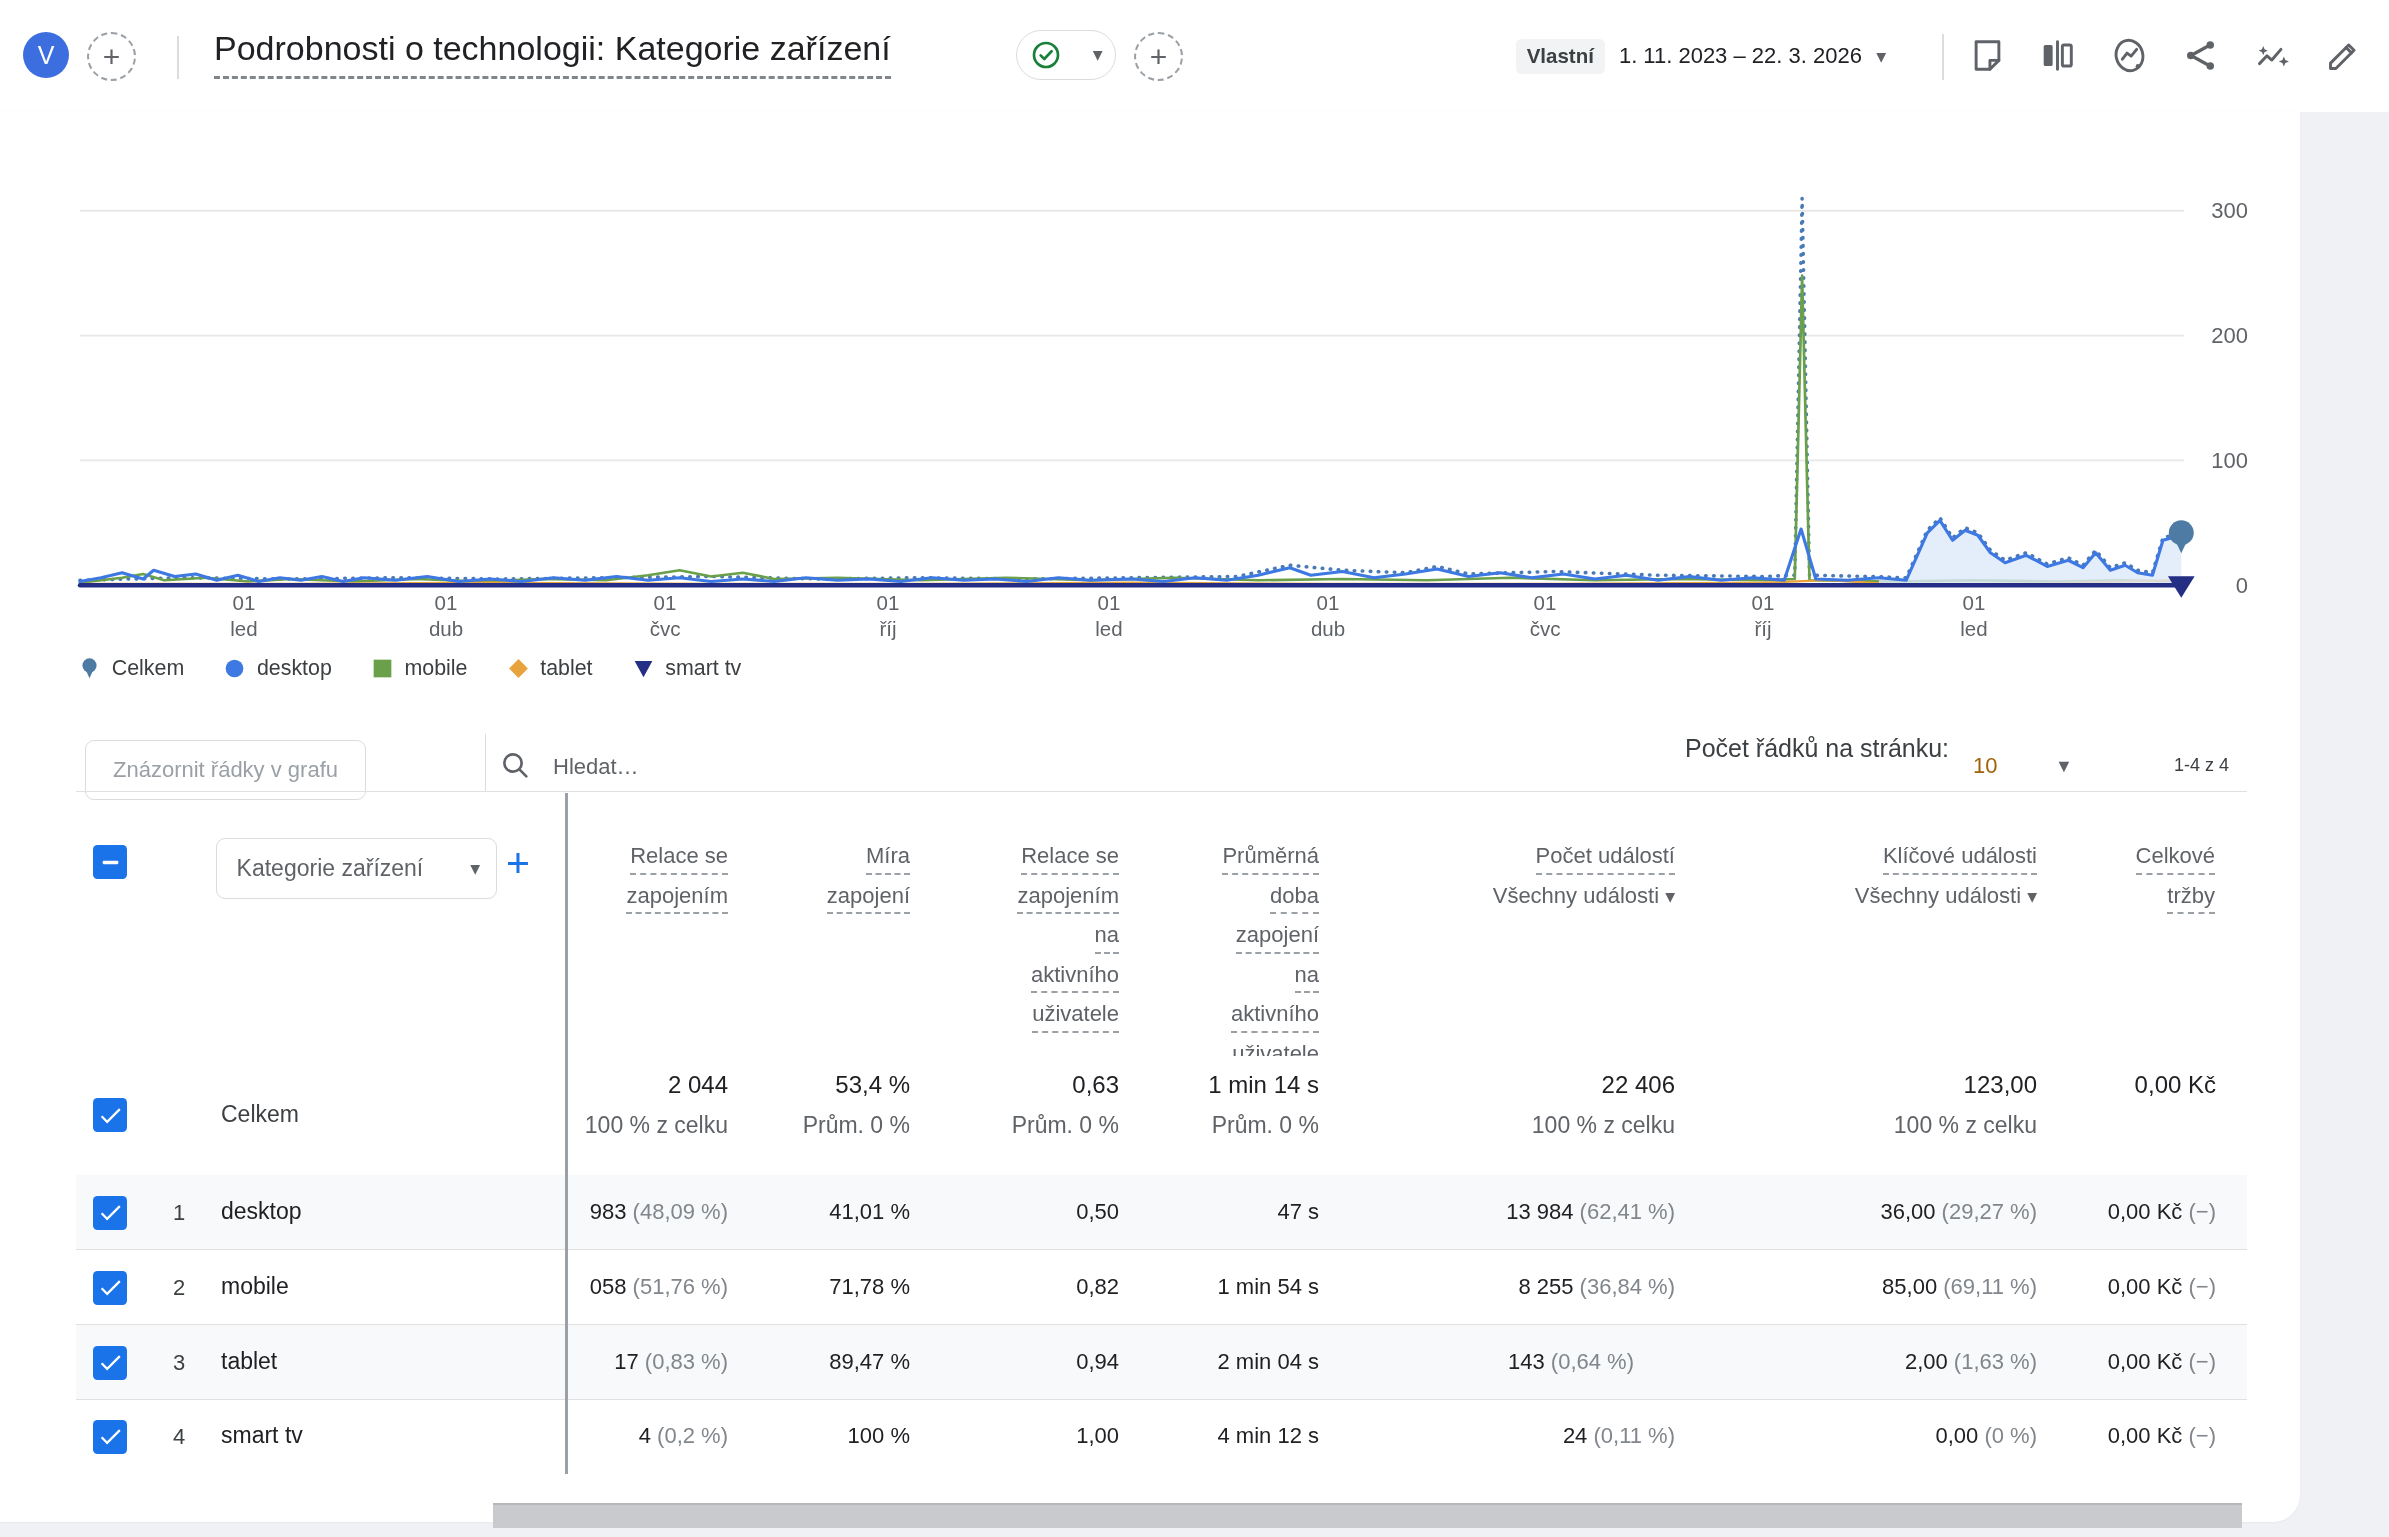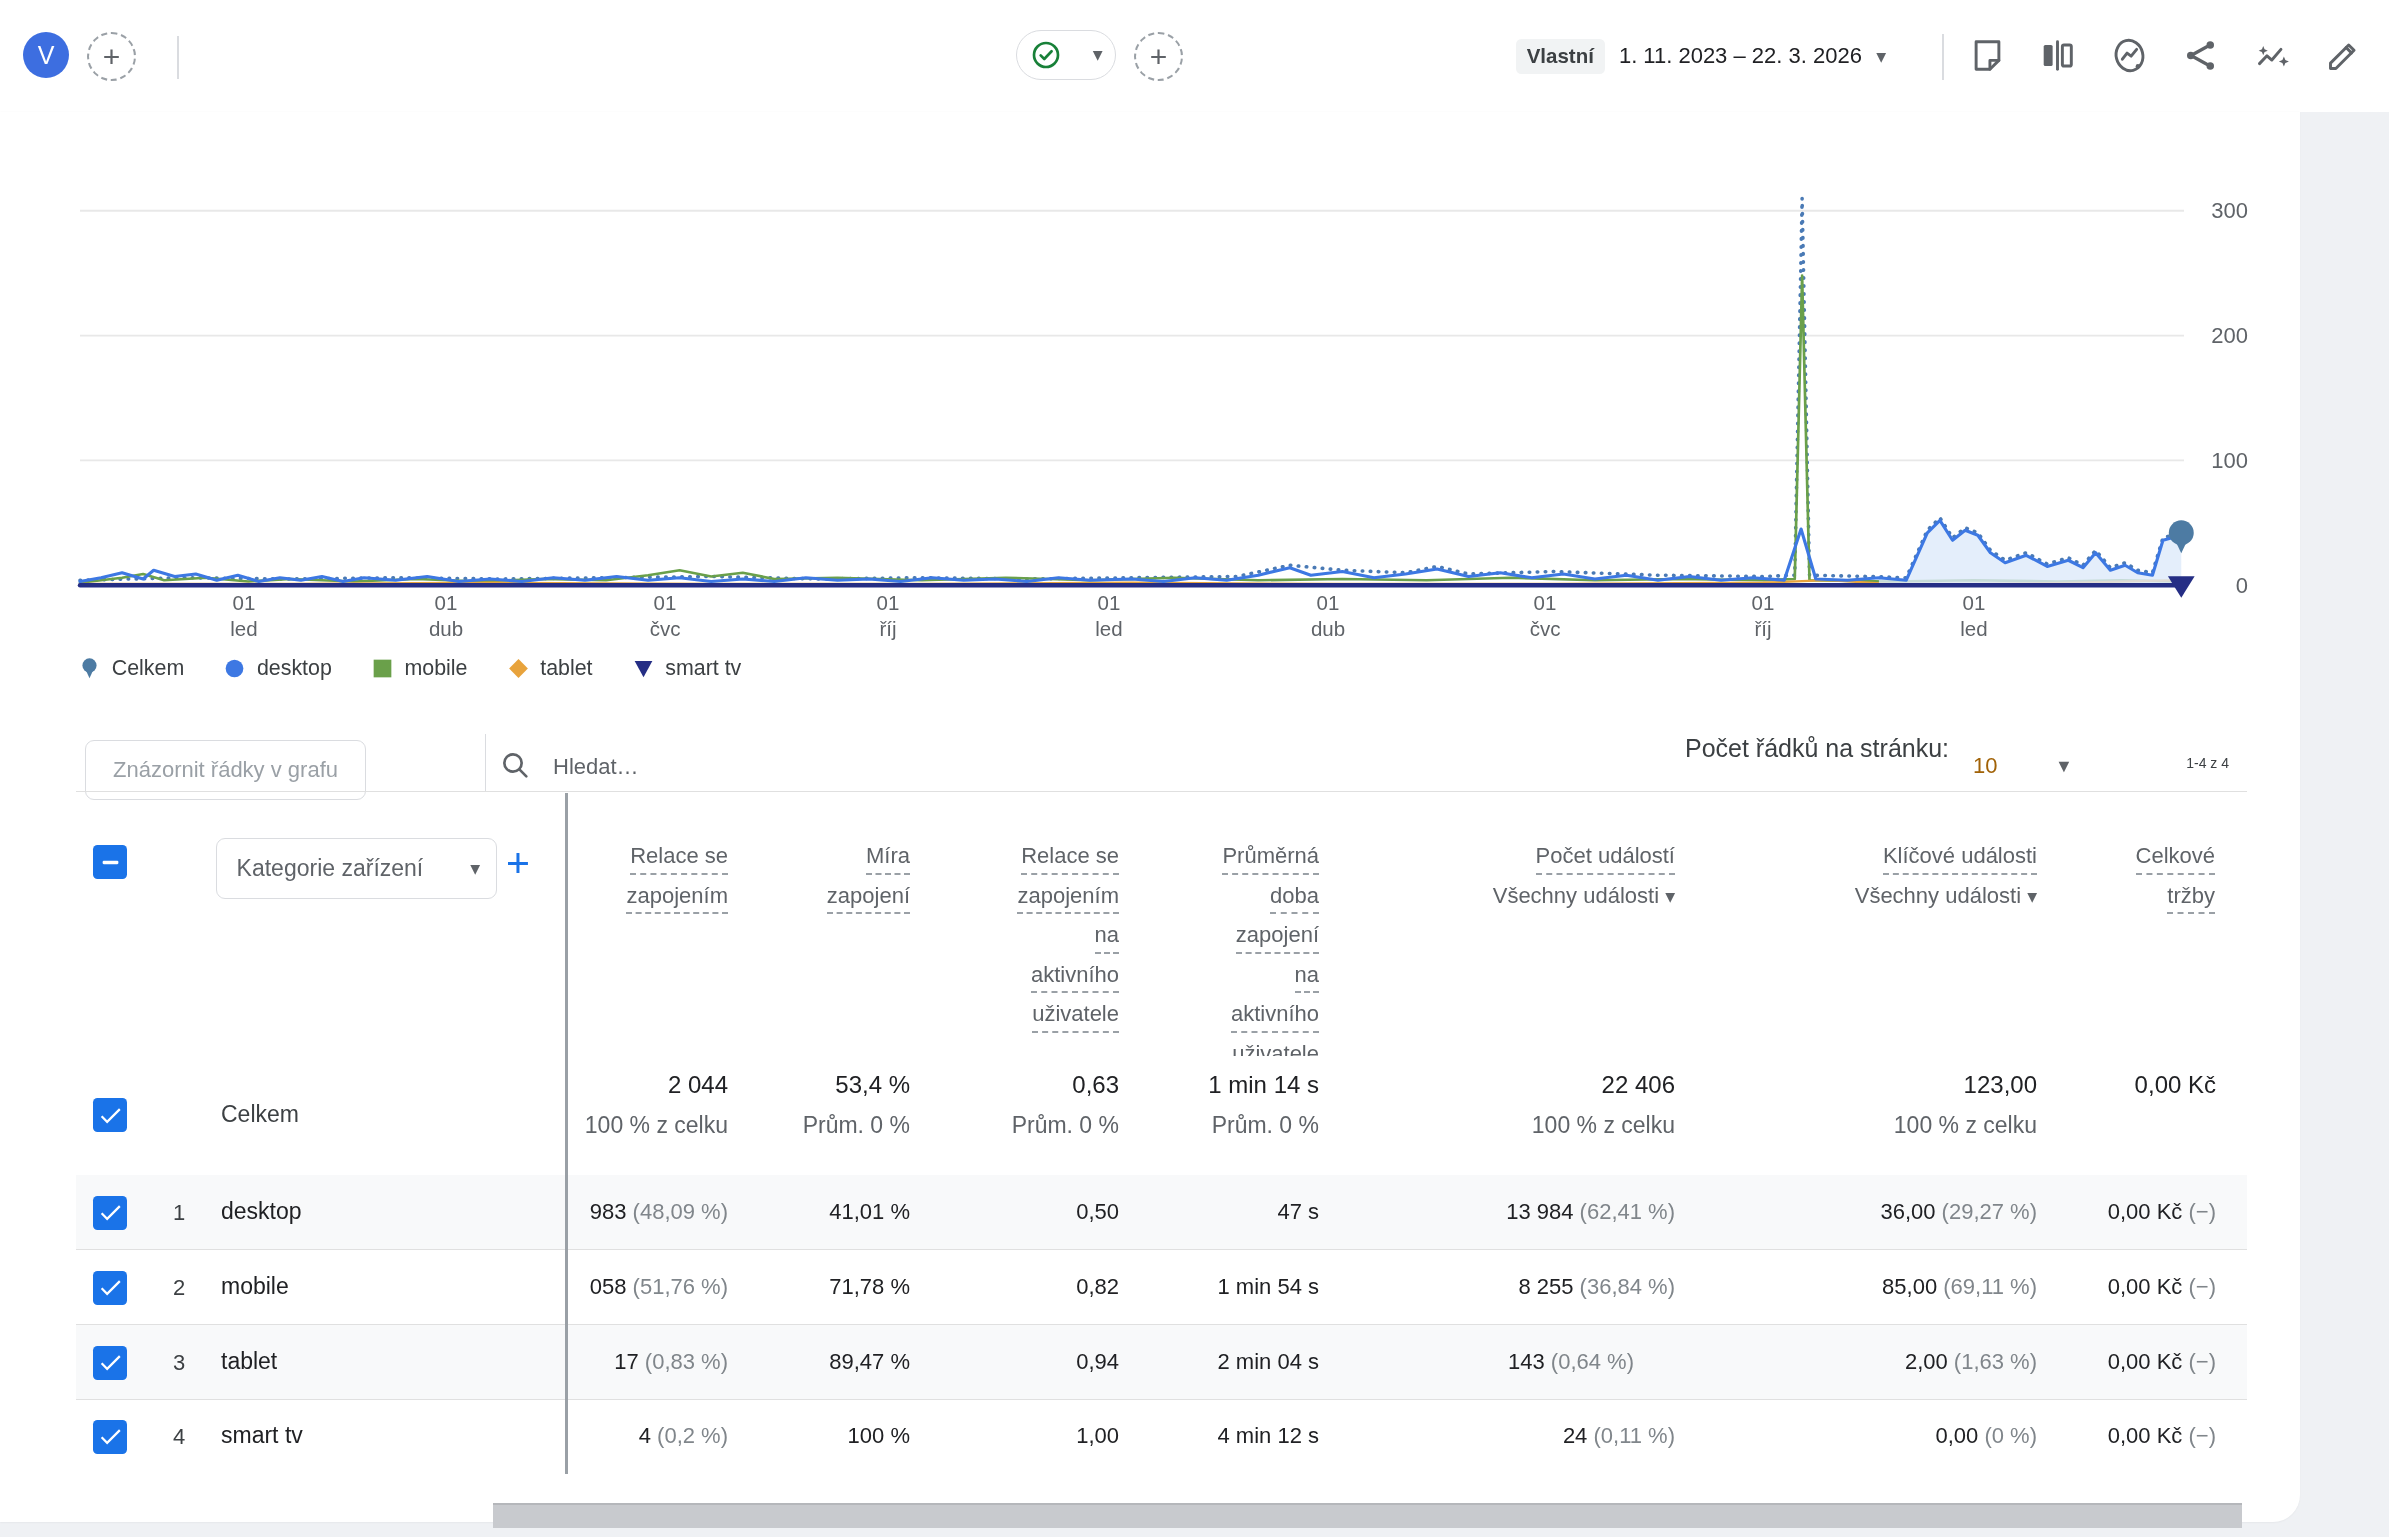--- a/index.html
+++ b/index.html
@@ -32,21 +32,21 @@
   .leg-item svg{width:23px;height:23px;}
   
   .btn-rows{position:absolute;left:85px;top:628px;height:60px;line-height:48px;padding:0 27px;border:1.8px solid #dadce0;border-radius:9px;font-size:22px;color:#9aa0a6;background:#fff;box-sizing:border-box;cursor:default;white-space:nowrap;}
   .ctl-div{position:absolute;left:485px;top:622px;width:0.9px;height:57px;background:#dadce0;}
   .search-icon{position:absolute;left:499px;top:637px;width:32px;height:32px;}
   .search-icon svg{width:32px;height:32px;stroke:#5f6368;fill:none;stroke-width:2;stroke-linecap:round;}
   .search-text{position:absolute;left:553px;top:642px;font-size:22px;color:#5f6368;cursor:text;}
   .rpp-label{position:absolute;left:1685px;top:622px;font-size:25px;color:#3c4043;}
   .rpp-value{position:absolute;left:1973px;top:641px;font-size:22px;color:#a16207;cursor:pointer;}
   .rpp-caret{position:absolute;left:2055px;top:644px;font-size:18px;color:#5f6368;cursor:pointer;}
-  .range-label{position:absolute;left:2140px;top:643px;width:89px;text-align:right;font-size:14px;color:#3c4043;}
+  .range-label{position:absolute;left:2140px;top:643px;width:89px;text-align:right;font-size:18px;color:#3c4043;}
   .ctl-border{position:absolute;left:76px;top:679px;width:2171px;height:0.9px;background:#e0e0e0;}
   
   .cb{width:34px;height:34px;border-radius:4.5px;background:#1a73e8;display:flex;align-items:center;justify-content:center;cursor:pointer;}
   .cb svg{width:27px;height:27px;}
   .dim-select{position:absolute;left:216px;top:726px;width:281px;height:61px;border:1.8px solid #dadce0;border-radius:9px;box-sizing:border-box;display:flex;align-items:center;justify-content:space-between;padding:0 16px 0 19.6px;cursor:pointer;background:#fff;}
   .dim-select span.lbl{font-size:23px;color:#5f6368;white-space:nowrap;}
   .add-metric{position:absolute;left:506px;top:731px;font-size:41px;color:#1a73e8;font-weight:400;cursor:pointer;line-height:1;}
   .thead-cb{position:absolute;left:93px;top:733px;}
   .col-head{position:absolute;top:731px;width:303px;text-align:right;font-size:22px;color:#5f6368;cursor:pointer;}
   .col-head .hline{margin-bottom:8px;}
@@ -75,20 +75,23 @@
 <body>
 
 <div class="page">
 
   <header class="topbar">
     <div class="avatar">V</div>
     <div class="add-circle add1">
         <span>+</span>
       </div>
     <div class="tb-divider tbd1"></div>
+    <div class="title-wrap">
+      <span class="title">Podrobnosti o technologii: Kategorie zařízení</span>
+    </div>
     <div class="check-pill">
       <span style="display:flex;">
         <svg width="32" height="32" viewBox="0 0 24 24">
             <circle cx="12" cy="12" r="9" fill="none" stroke="#188038" stroke-width="2"></circle>
             <path d="M8 12.3l2.7 2.7 5.5-5.8" fill="none" stroke="#188038" stroke-width="2" stroke-linecap="round" stroke-linejoin="round"></path>
           </svg>
       </span>
       <span class="caret">▾</span>
     </div>
     <div class="add-circle add2">

